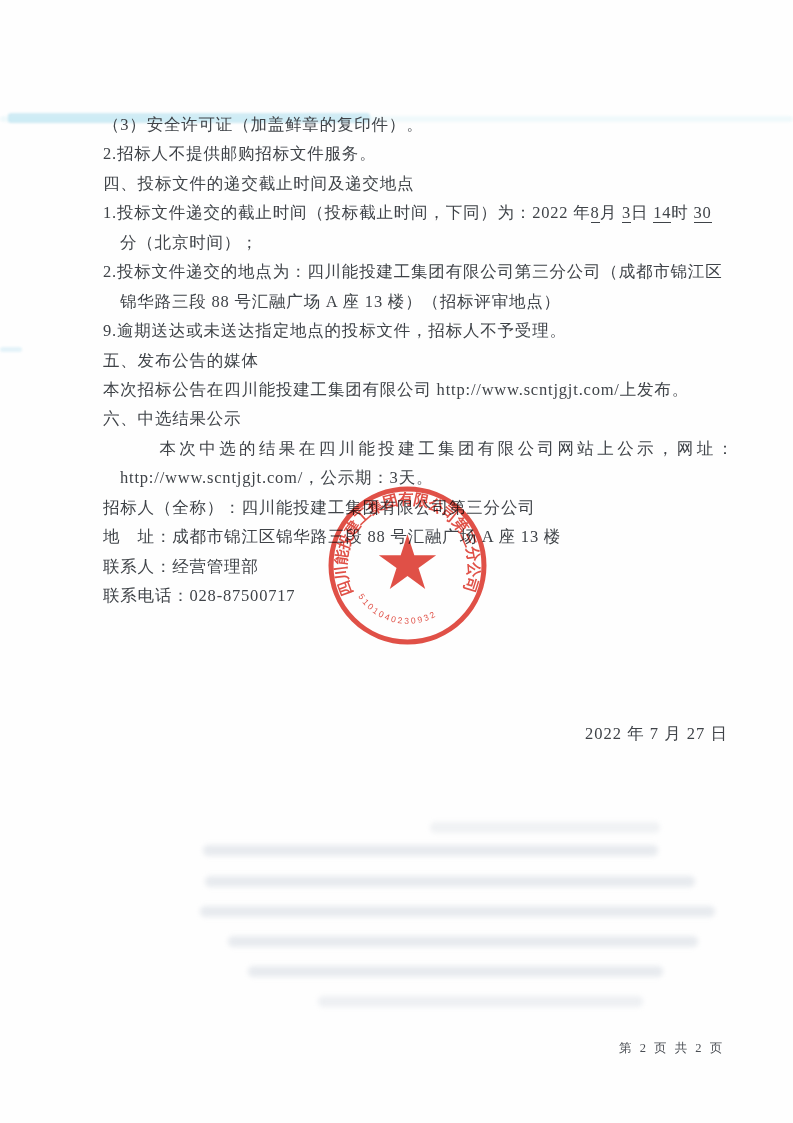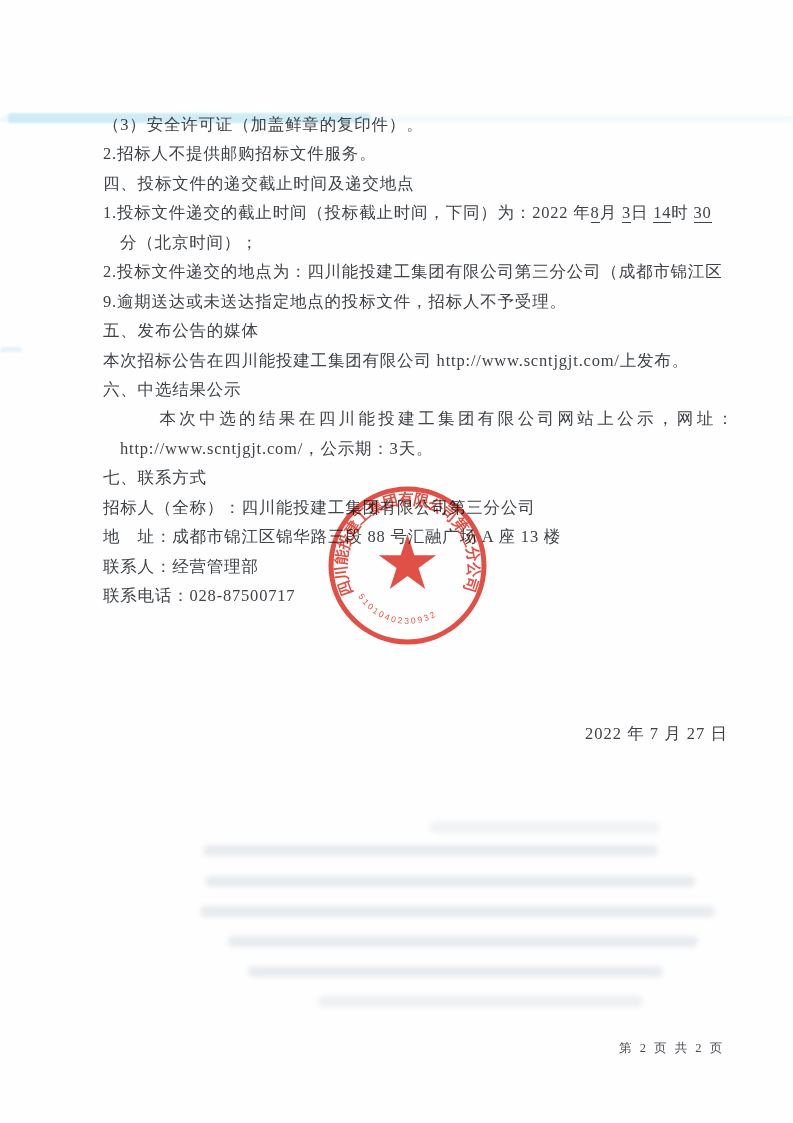--- a/index.html
+++ b/index.html
@@ -60,27 +60,27 @@
   <div class="streak streak-b"></div>
   <div class="streak streak-c"></div>
 
   <div class="text-block">
     <div class="line indent">（3）安全许可证（加盖鲜章的复印件）。</div>
     <div class="line indent">2.招标人不提供邮购招标文件服务。</div>
     <div class="line indent">四、投标文件的递交截止时间及递交地点</div>
     <div class="line indent"><span>1.投标文件递交的截止时间（投标截止时间，下同）为：2022 年</span><span class="u">8</span><span>月 </span><span class="u">3</span><span>日 </span><span class="u">14</span><span>时 </span><span class="u">30</span></div>
     <div class="line">分（北京时间）；</div>
     <div class="line indent">2.投标文件递交的地点为：四川能投建工集团有限公司第三分公司（成都市锦江区</div>
+    <div class="line">锦华路三段 88 号汇融广场 A 座 13 楼）（招标评审地点）</div>
     <div class="line indent">9.逾期送达或未送达指定地点的投标文件，招标人不予受理。</div>
     <div class="line indent">五、发布公告的媒体</div>
     <div class="line indent">本次招标公告在四川能投建工集团有限公司 http://www.scntjgjt.com/上发布。</div>
     <div class="line indent">六、中选结果公示</div>
     <div class="line indent wide">本次中选的结果在四川能投建工集团有限公司网站上公示，网址：</div>
     <div class="line">http://www.scntjgjt.com/，公示期：3天。</div>
-    <div class="line indent">七、联系方式</div>
     <div class="line indent">招标人（全称）：四川能投建工集团有限公司第三分公司</div>
     <div class="line indent">地　址：成都市锦江区锦华路三段 88 号汇融广场 A 座 13 楼</div>
     <div class="line indent">联系人：经营管理部</div>
     <div class="line indent">联系电话：028-87500717</div>
   </div>
 
   <div class="stamp">
     <svg viewBox="0 0 160 160" xmlns="http://www.w3.org/2000/svg">
       <g fill="none" stroke="#dd382d">
         <circle cx="80" cy="80" r="76" stroke-width="5"></circle>

